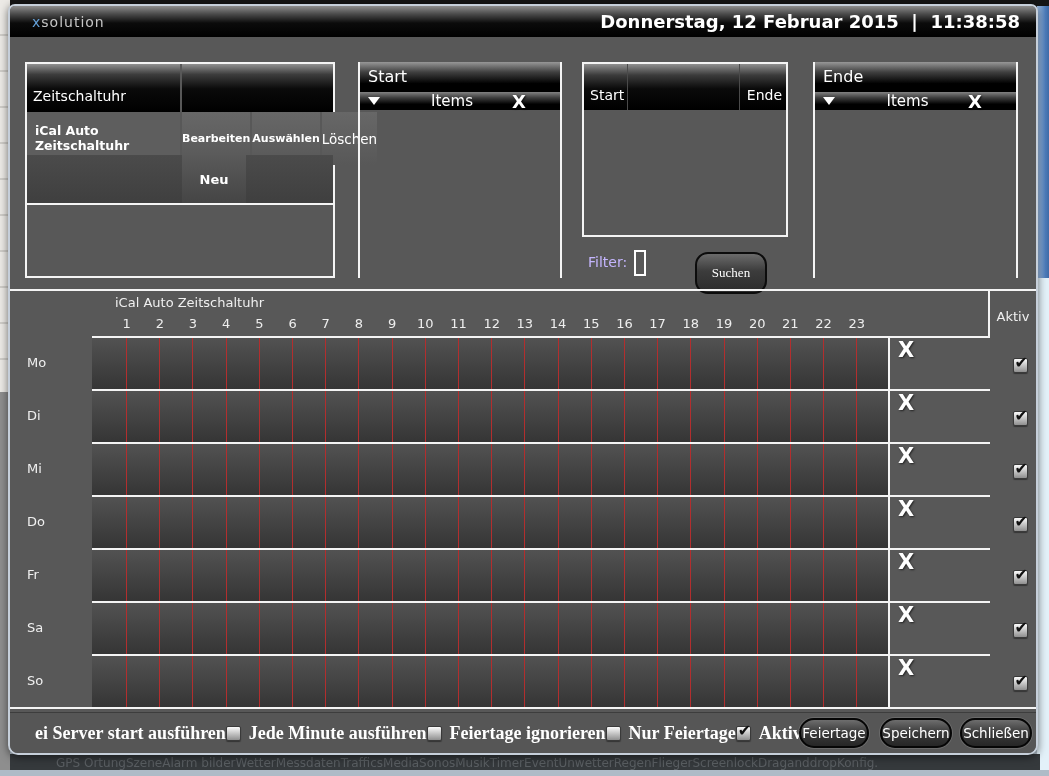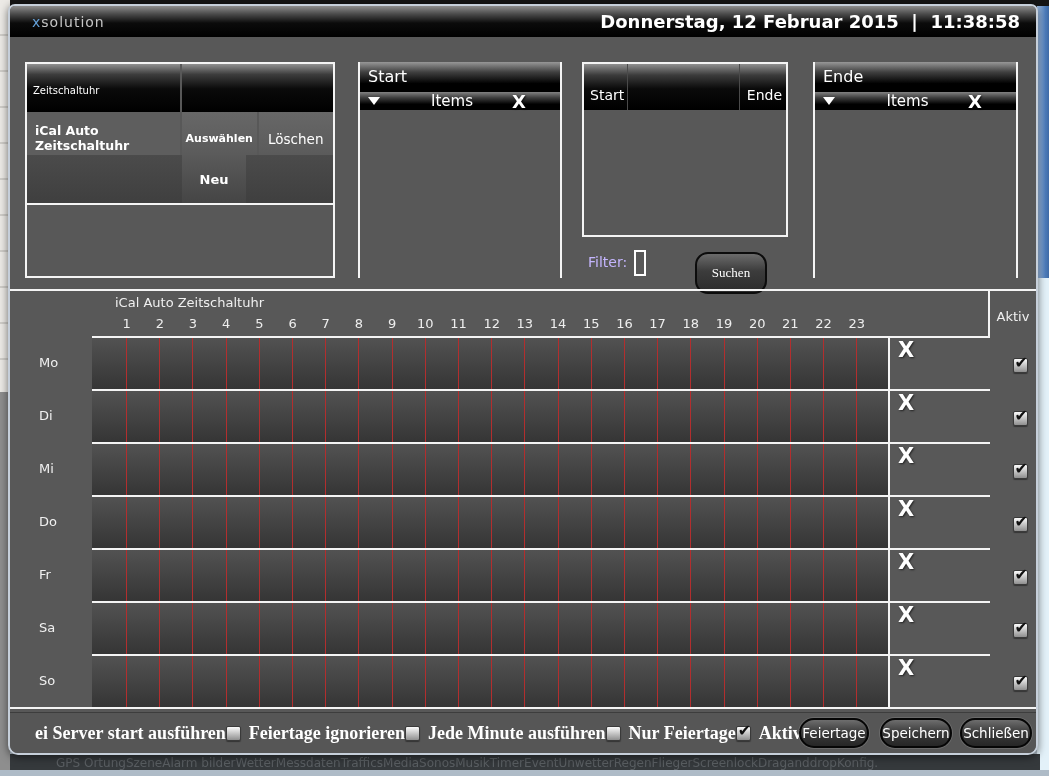--- a/index.html
+++ b/index.html
@@ -35,21 +35,21 @@
 
   .whiteline { position:absolute; background:#f4f4f4; }
 
   
   .p1 { position:absolute; left:15px; top:56px; width:310px; height:216px;
     border:2px solid #f4f4f4; background:#585858; }
   .p1 .hd { position:absolute; left:0; top:0; height:48px;
     background:linear-gradient(180deg,#909090 0%,#3c3c3c 22%,#0a0a0a 52%,#000 100%); }
   .p1 .hd-l { width:153px; }
   .p1 .hd-r { left:155px; width:151px; }
-  .p1 .hd-l .t { position:absolute; left:6px; bottom:16px; color:#fff; font-size:10px; }
+  .p1 .hd-l .t { position:absolute; left:6px; bottom:8px; color:#fff; font-size:14px; }
   .p1 .rowname { position:absolute; left:0; top:48px; width:153px; height:53px; background:#5e5e5e;
     color:#fff; font-size:12.5px; font-weight:bold; display:flex; align-items:center; padding-left:8px;
     border-bottom:2px solid #f4f4f4; }
   .p1 .btnrow { position:absolute; left:155px; top:48px; width:151px; height:53px; display:flex; gap:2px; }
   .smallbtn { background:linear-gradient(180deg,#676767,#585858); color:#fff; border:none;
     font-family:inherit; font-size:11px; font-weight:bold; flex:1; cursor:default; }
   .smallbtn.big { font-size:13.5px; font-weight:normal; }
   .p1 .row2 { position:absolute; left:0; top:91px; width:306px; height:50px;
     background:linear-gradient(180deg,#4b4b4b,#3f3f3f); border-bottom:2px solid #f4f4f4; }
   .p1 .neubtn { position:absolute; left:155px; top:0; width:64px; height:48px;
@@ -90,21 +90,21 @@
   .sched-topline { left:0; top:283px; width:1026px; height:2px; }
   .sched-botline { left:0; top:701px; width:1026px; height:2px; }
   .sched-vline   { left:978px; top:283px; width:2px; height:420px; }
   .sched-title { position:absolute; left:105px; top:289px; color:#f0f0f0; font-size:13px; }
   .hours { position:absolute; left:100px; top:310px; width:764px; height:20px; display:flex; }
   .hours span { width:33.2px; text-align:center; color:#eee; font-size:13px; }
   .aktiv-hd { position:absolute; left:980px; top:303px; width:46px; text-align:center;
     color:#f0f0f0; font-size:13px; }
 
   .daylabels { position:absolute; left:0; top:330px; width:82px; }
-  .daylabels span { display:block; height:53px; line-height:53px; padding-left:29px;
+  .daylabels span { display:block; height:53px; line-height:53px; padding-left:17px;
     color:#f0f0f0; font-size:13px; }
 
   .rows { position:absolute; left:82px; top:330px; width:898px; border-top:2px solid #f4f4f4; }
   .schedrow { display:flex; height:53px; }
   .strip { position:relative; width:796px; height:100%;
     background:linear-gradient(180deg,#525252,#353535); border-bottom:2px solid #f4f4f4; }
   .strip::before { content:""; position:absolute; left:34px; top:0; right:0; bottom:0;
     background:repeating-linear-gradient(90deg,var(--red) 0 1px,transparent 1px 33.2px); }
   .xcell { width:102px; height:100%; border-left:2px solid #f4f4f4; border-bottom:2px solid #f4f4f4;
     background:#585858; }
@@ -172,20 +172,21 @@
     <div class="datetime">Donnerstag, 12 Februar 2015  |  11:38:58</div>
   </div>
 
   <div class="p1">
     <div class="hd hd-l">
         <span class="t">Zeitschaltuhr</span>
       </div>
     <div class="hd hd-r"></div>
     <div class="rowname">iCal Auto Zeitschaltuhr</div>
     <div class="btnrow">
+      <button class="smallbtn">Bearbeiten</button>
       <button class="smallbtn">Auswählen</button>
       <button class="smallbtn big">Löschen</button>
     </div>
     <div class="row2">
       <button class="neubtn">Neu</button>
     </div>
   </div>
 
   <div class="listpanel" style="left:348px; width:204px;">
     <div class="hd">Start</div>
@@ -336,26 +337,26 @@
   <div class="footer">
     <div class="opts">
 
         <div class="opt">
           <span class="cb" style="visibility: hidden;"></span>
           <span class="olbl">ei Server start ausführen</span>
         </div>
 
         <div class="opt">
           <span class="cb"></span>
+          <span class="olbl">Jede Minute ausführen</span>
+        </div>
+
+        <div class="opt">
+          <span class="cb"></span>
           <span class="olbl">Feiertage ignorieren</span>
-        </div>
-
-        <div class="opt">
-          <span class="cb"></span>
-          <span class="olbl">Jede Minute ausführen</span>
         </div>
 
         <div class="opt">
           <span class="cb"></span>
           <span class="olbl">Nur Feiertage</span>
         </div>
 
         <div class="opt">
           <span class="cb checked"></span>
           <span class="olbl">Aktiv</span>

